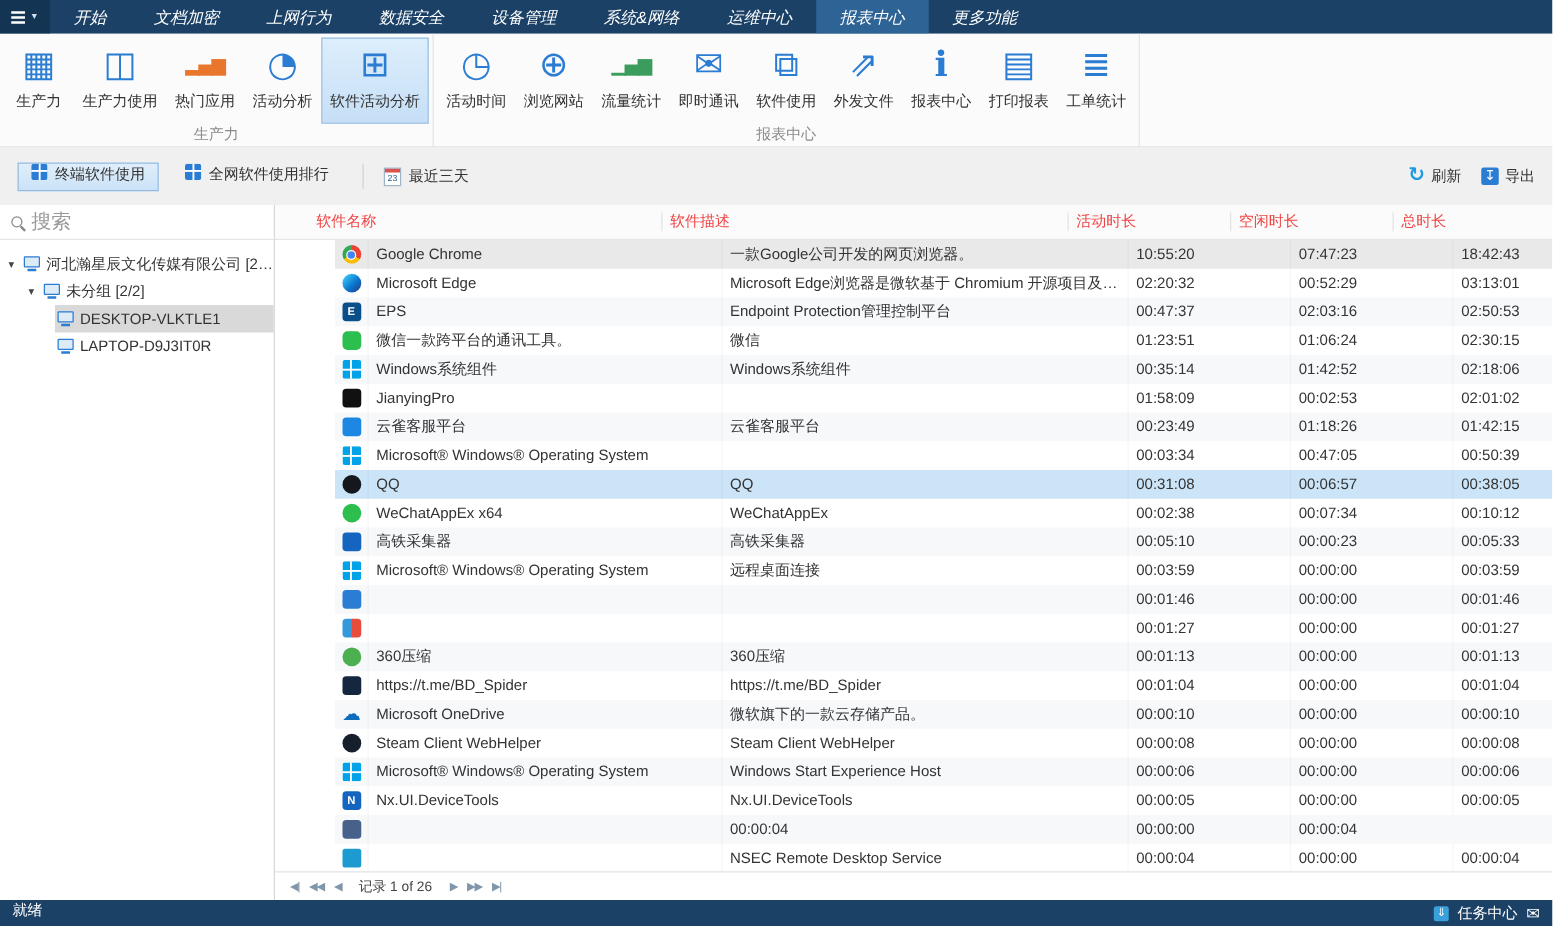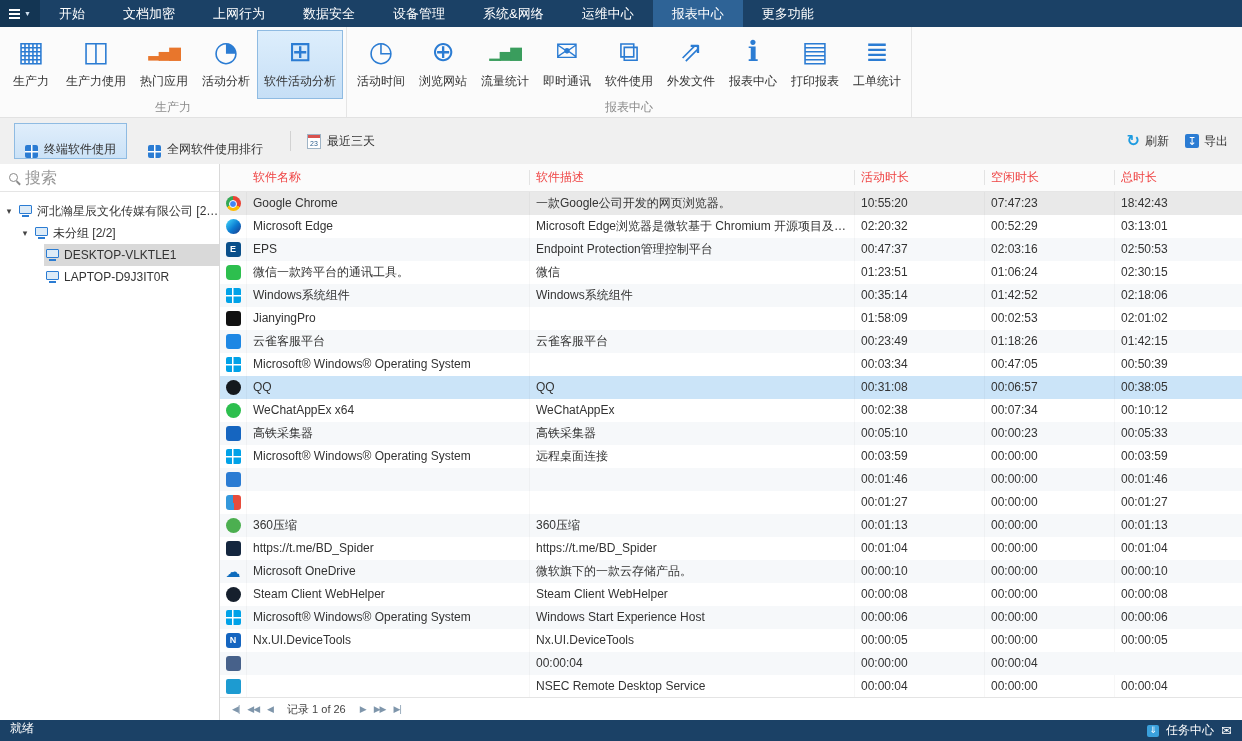--- a/index.html
+++ b/index.html
@@ -5,39 +5,39 @@
   * { box-sizing: border-box; margin: 0; padding: 0; }
   html,body { width:1242px; height:741px; overflow:hidden; }
   body { font-family:"Liberation Sans","DejaVu Sans",sans-serif; background:#fff; }
   #app { width:1242px; height:741px; display:flex; flex-direction:column; }
 
   
   .menubar { flex:0 0 27px; height:27px; background:#1b4166; display:flex; align-items:stretch; }
   .app-button { width:40px; background:#133553; display:flex; align-items:center; justify-content:center; gap:4px; cursor:pointer; }
   .burger { width:11px; height:2px; background:#fff; box-shadow:0 -4px 0 #fff, 0 4px 0 #fff; }
   .app-caret { color:#cfe0ef; font-size:7px; line-height:1; }
-  .menu-items { display:flex; }
+  .menu-items { display:flex;font-style:italic; }
   .menu-item { padding:0 19px; line-height:27px; color:#fff; font-size:13px; cursor:pointer; white-space:nowrap; }
   .menu-item.active { background:#2e6396; }
 
   
   .ribbon { flex:0 0 91px; height:91px; background:#fbfbfb; border-bottom:1px solid #e2e2e2; display:flex; align-items:stretch; }
   .ribbon-group { display:flex; flex-direction:column; border-right:1px solid #e5e5e5; padding:0 3px; }
   .ribbon-items { flex:1; display:flex; align-items:stretch; padding-top:3px; }
   .ribbon-item { min-width:50px; padding:3px 6px 1px; display:flex; flex-direction:column; align-items:center; gap:3px; cursor:pointer; border:1px solid transparent; }
   .ribbon-item.active { background:linear-gradient(#ddeefc,#c6dff6); border-color:#8fbbe2; }
   .ribbon-icon { height:36px; width:42px; display:flex; align-items:center; justify-content:center; font-size:28px; line-height:1; font-family:"DejaVu Sans",sans-serif; }
   .ribbon-icon.sm { font-size:15px; letter-spacing:-1px; font-weight:bold; }
   .ribbon-label { font-size:12px; color:#333; white-space:nowrap; }
   .group-label { height:18px; line-height:16px; text-align:center; font-size:12px; color:#8b8b8b; }
 
   
   .toolbar { flex:0 0 46px; background:#f0f0f0; display:flex; align-items:center; padding:0 14px; gap:8px; }
   .view-tabs { display:flex; align-items:center; gap:10px; }
-  .tab { display:flex; align-items:flex-end; gap:6px; height:36px; padding:0 10px; font-size:12px; color:#333; border:1px solid transparent; cursor:pointer; white-space:nowrap; }
+  .tab { display:flex; align-items:flex-start; gap:6px; height:23px; padding:0 10px; font-size:12px; color:#333; border:1px solid transparent; cursor:pointer; white-space:nowrap; }
   .tab.active { background:linear-gradient(#e0eefb,#cbe2f7); border-color:#8fbbe2; }
   .pane-ic { width:13px; height:13px; border-radius:2px; background-color:#2b7cd3;
              background-image:linear-gradient(#fff,#fff),linear-gradient(#fff,#fff);
              background-size:1.5px 100%,100% 1.5px; background-position:center; background-repeat:no-repeat; }
   .vsep { width:1px; height:20px; background:#d2d2d2; margin:0 8px; }
   .datefilter { display:flex; align-items:center; gap:6px; font-size:12px; color:#333; cursor:pointer; }
   .cal-icon { width:14px; height:15px; border:1px solid #9fb4c6; background:#fff; position:relative; display:flex; align-items:flex-end; justify-content:center; }
   .cal-icon::before { content:""; position:absolute; top:0; left:0; right:0; height:3px; background:#d9534f; }
   .cal-day { font-size:7px; color:#2b5d8c; line-height:9px; }
   .toolbar-right { margin-left:auto; display:flex; align-items:center; gap:16px; }
@@ -60,21 +60,21 @@
   .tree-arrow { width:10px; font-size:9px; color:#444; text-align:center; flex:0 0 10px; }
   .pc-icon { width:13px; height:9px; border:1px solid #2b7cd3; background:#ddebf7; border-radius:1px; position:relative; flex:0 0 13px; margin-bottom:4px; }
   .pc-icon::after { content:""; position:absolute; left:2px; right:2px; bottom:-4px; height:2px; background:#2b7cd3; }
   .tree-label { overflow:hidden; text-overflow:ellipsis; }
 
   
   .main { flex:1; min-width:0; display:flex; flex-direction:column; }
   .thead { flex:0 0 28px; display:grid; grid-template-columns:27px 283px 325px 130px 130px 1fr; align-items:center; background:#fbfbfb; border-bottom:1px solid #e6e6e6; }
   .th { font-size:12px; color:#ef4444; padding:0 6px; height:15px; line-height:15px; border-right:1px solid #e3e3e3; overflow:hidden; white-space:nowrap; }
   .th.icon-col, .th:last-child { border-right:none; }
-  .tbody { flex:1; overflow:hidden; }
+  .tbody { flex:1; overflow:hidden;margin-left:48px; }
   .trow { height:23px; display:grid; grid-template-columns:27px 283px 325px 130px 130px 1fr; align-items:center; font-size:12px; color:#333; }
   .trow:nth-child(odd) { background:#f6f8fa; }
   .trow.focused { background:#e9e9e9; }
   .trow.selected { background:#cbe4f8; }
   .td { padding:0 6px; overflow:hidden; text-overflow:ellipsis; white-space:nowrap; border-right:1px solid rgba(0,0,0,0.03); height:100%; line-height:23px; }
   .td:last-child { border-right:none; }
   .td.icon-cell { display:flex; align-items:center; justify-content:center; padding:0; }
 
   
   .ic { width:15px; height:15px; border-radius:3px; flex:0 0 15px; display:flex; align-items:center; justify-content:center; font-size:9px; font-weight:bold; color:#fff; line-height:1; }

